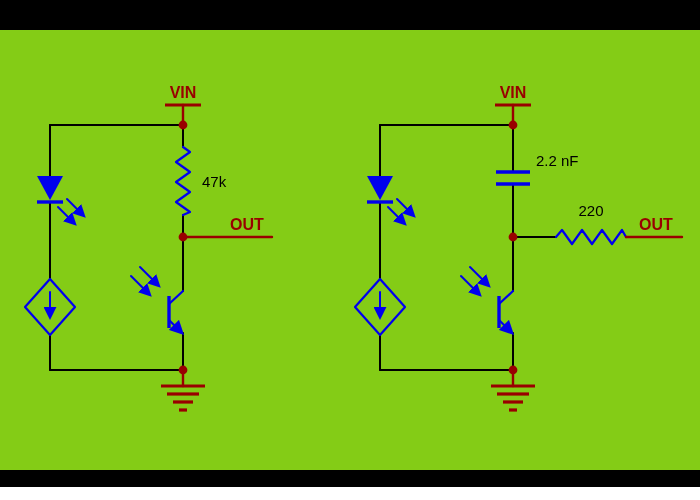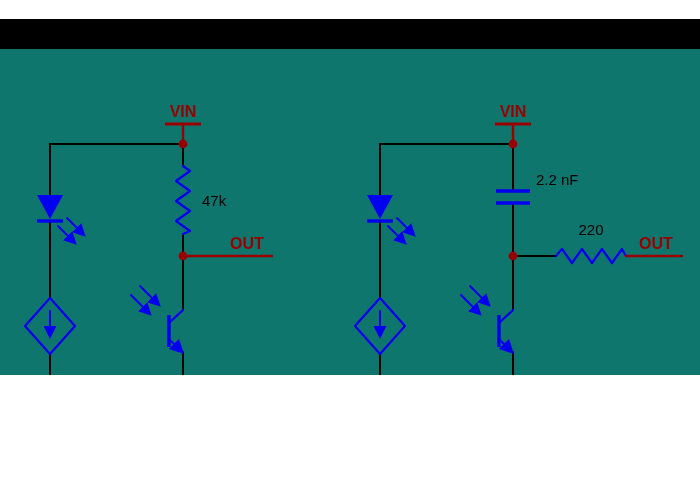--- a/index.html
+++ b/index.html
@@ -1,18 +1,18 @@
 <!DOCTYPE html>
 <html style="--net: #990000; --component: #0000ee; --wire: #000000; --value: #000000; --letterbox: #000000;"><head>
 <meta charset="utf-8">
 <style>
   html,body{margin:0;padding:0;background:#fff;}
   .screen{
-    position:relative;width:700px;height:356px;background:#0f766e;
-    overflow:hidden;font-family:"Liberation Sans",sans-serif;margin-top:19px;
+    position:relative;width:700px;height:487px;background:#84cc16;
+    overflow:hidden;font-family:"Liberation Sans",sans-serif;
   }
   svg{display:block;}
   .letterbox{fill:var(--letterbox,#000000);}
   .wire{stroke:var(--wire,#000000);stroke-width:2;fill:none;stroke-linecap:round;}
   .net{stroke:var(--net,#990000);stroke-width:2.4;fill:none;stroke-linecap:round;}
   .net-bar{stroke:var(--net,#990000);stroke-width:3.2;fill:none;stroke-linecap:butt;}
   .node{fill:var(--net,#990000);stroke:none;}
   .comp{stroke:var(--component,#0000ee);stroke-width:2.2;fill:none;stroke-linejoin:round;stroke-linecap:round;}
   .comp-thick{stroke:var(--component,#0000ee);stroke-width:3.4;fill:none;stroke-linecap:butt;}
   .comp-fill{fill:var(--component,#0000ee);stroke:none;}

